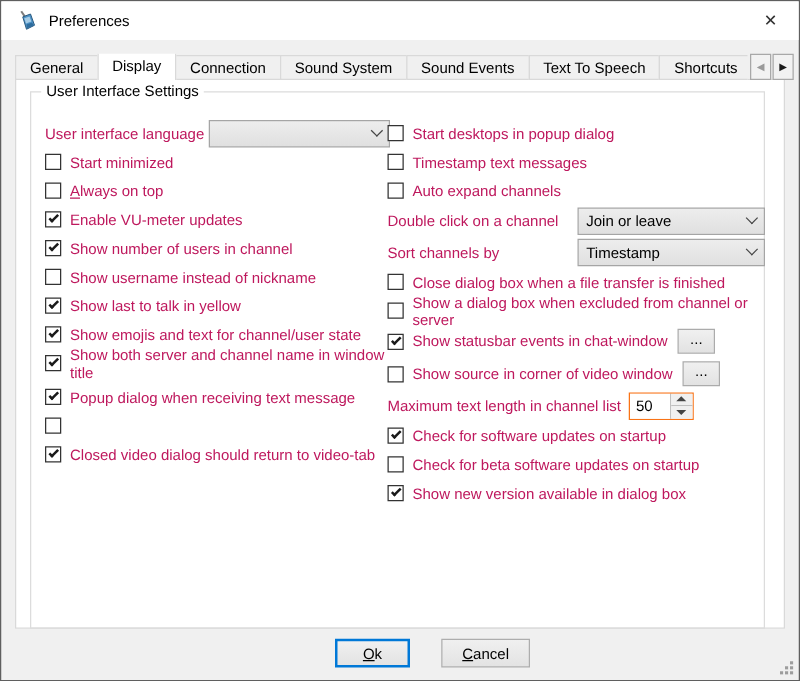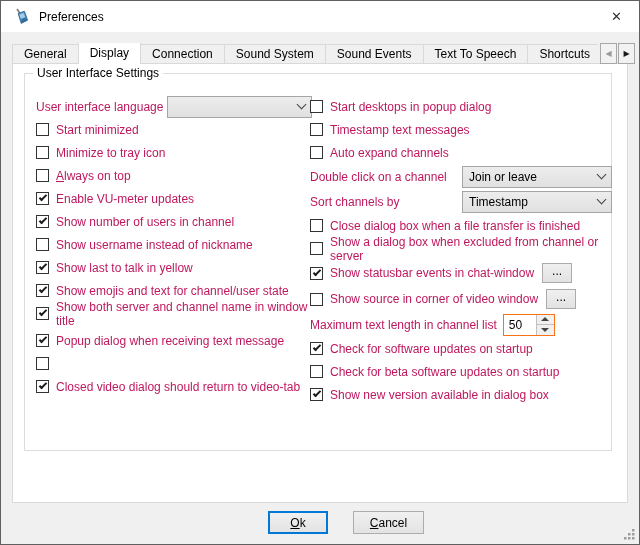--- a/index.html
+++ b/index.html
@@ -45,21 +45,21 @@
     display:flex; align-items:center; justify-content:center; font-size:8px; margin-left:1px;
   }
   .scrollbtn.disabled { color:#9a9a9a; }
   .scrollbtn.enabled { color:#1a1a1a; }
   
   .tabpage {
     position:absolute; left:11px; right:11px; top:62px; height:440px;
     background:#fff; border:1px solid #d9d9d9; z-index:1;
   }
   .groupbox {
-    position:absolute; left:11px; top:9px; width:588px; height:378px;
+    position:absolute; left:11px; top:9px; width:588px; height:430px;
     border:1px solid #dcdcdc;
   }
   .groupbox-legend {
     position:absolute; top:-8px; left:8px; background:#fff; padding:0 4px; color:#000;
   }
   .col { position:absolute; top:21px; }
   .col-left  { left:11px;  width:276px; }
   .col-right { left:285px; width:302px; }
   .row { display:flex; align-items:center; height:23px; position:relative; }
   .row.h25 { height:25px; }
@@ -164,24 +164,20 @@
         <div class="row">
           <span class="lbl">User interface language</span>
           <div class="combo combo-lang">
             <span></span>
             <span class="chev"></span>
           </div>
         </div>
         <div class="row">
           <span class="cb"></span>
           <span class="lbl">Start minimized</span>
-        </div>
-        <div class="row">
-          <span class="cb"></span>
-          <span class="lbl">Minimize to tray icon</span>
         </div>
         <div class="row">
           <span class="cb"></span>
           <span class="lbl"><span class="u">A</span><span>lways on top</span></span>
         </div>
         <div class="row">
           <span class="cb checked">
               <span class="mark"></span>
             </span>
           <span class="lbl">Enable VU-meter updates</span>

